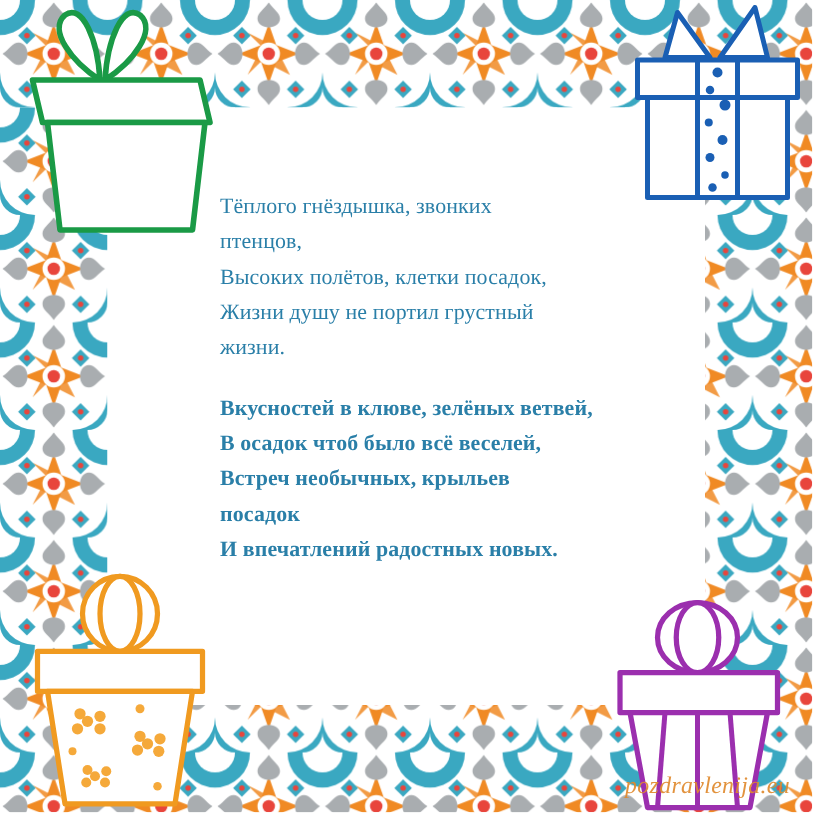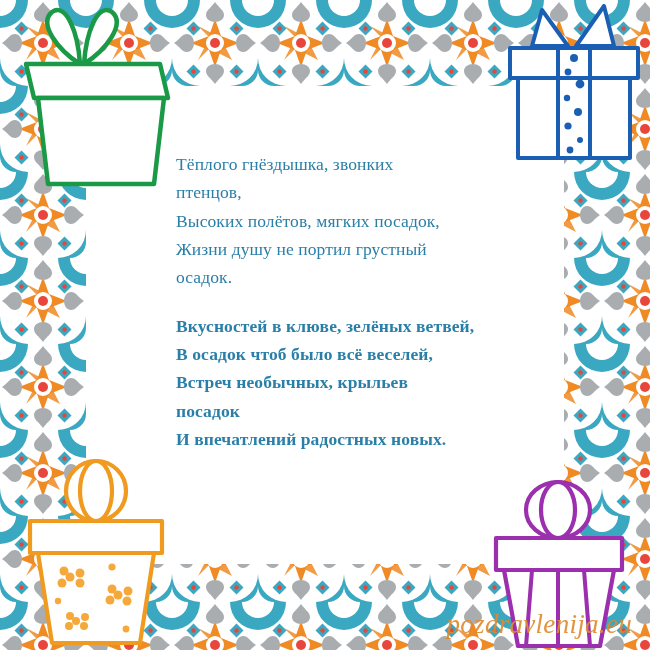--- a/index.html
+++ b/index.html
@@ -48,21 +48,21 @@
   .gift-orange { left: 14px;  top: 455px; width: 165px; height: 195px; }
   .gift-purple { left: 482px; top: 478px; width: 160px; height: 172px; }
 
   
   .watermark {
     position: absolute;
     right: 18px;
     bottom: 10px;
     font-family: "Liberation Serif", serif;
     font-style: italic;
-    font-size: 27px;
+    font-size: 19px;
     color: #e08a2e;
     opacity: 0.92;
     letter-spacing: 0.3px;
   }
 </style>
 </head>
 <body>
 
 <div class="card">
 
@@ -212,23 +212,23 @@
         <line x1="50" y1="92" x2="44" y2="168"></line>
         <line x1="102" y1="92" x2="108" y2="168"></line>
       </g>
     </svg>
   </div>
 
   <div class="poem">
     <p class="stanza">
       <span class="line">Тёплого гнёздышка, звонких</span>
       <span class="line">птенцов,</span>
-      <span class="line">Высоких полётов, мягких посадок,</span>
+      <span class="line">Высоких полётов, клетки посадок,</span>
       <span class="line">Жизни душу не портил грустный</span>
-      <span class="line">осадок.</span>
+      <span class="line">жизни.</span>
     </p>
     <p class="stanza">
       <span class="line">Вкусностей в клюве, зелёных ветвей,</span>
       <span class="line">В осадок чтоб было всё веселей,</span>
       <span class="line">Встреч необычных, крыльев</span>
       <span class="line">посадок</span>
       <span class="line">И впечатлений радостных новых.</span>
     </p>
   </div>
 

